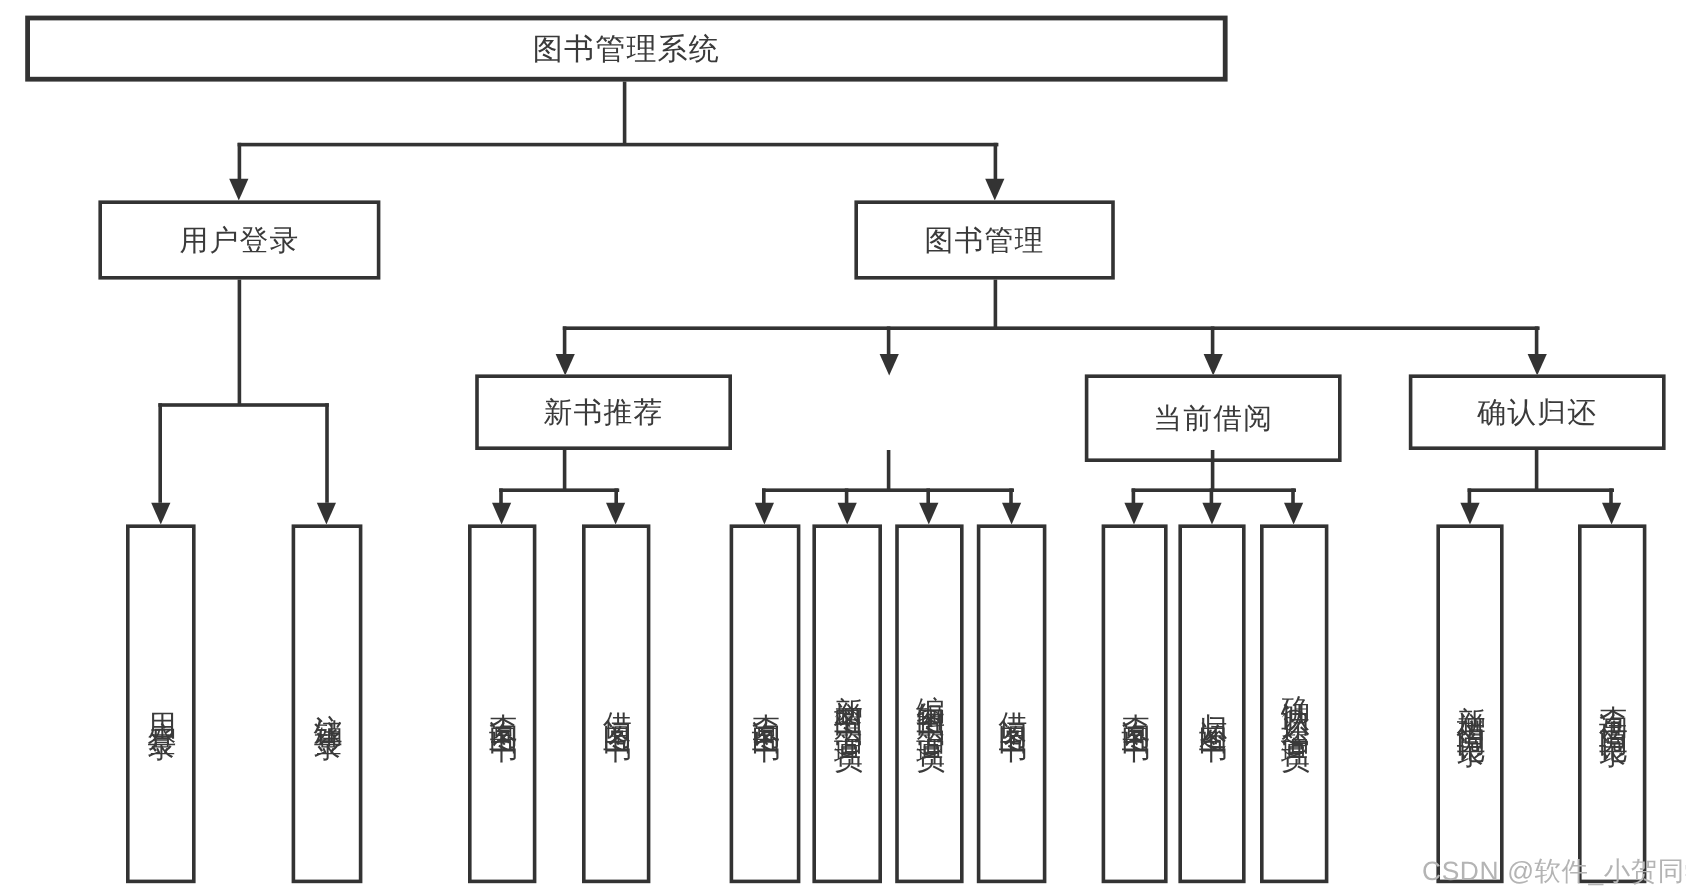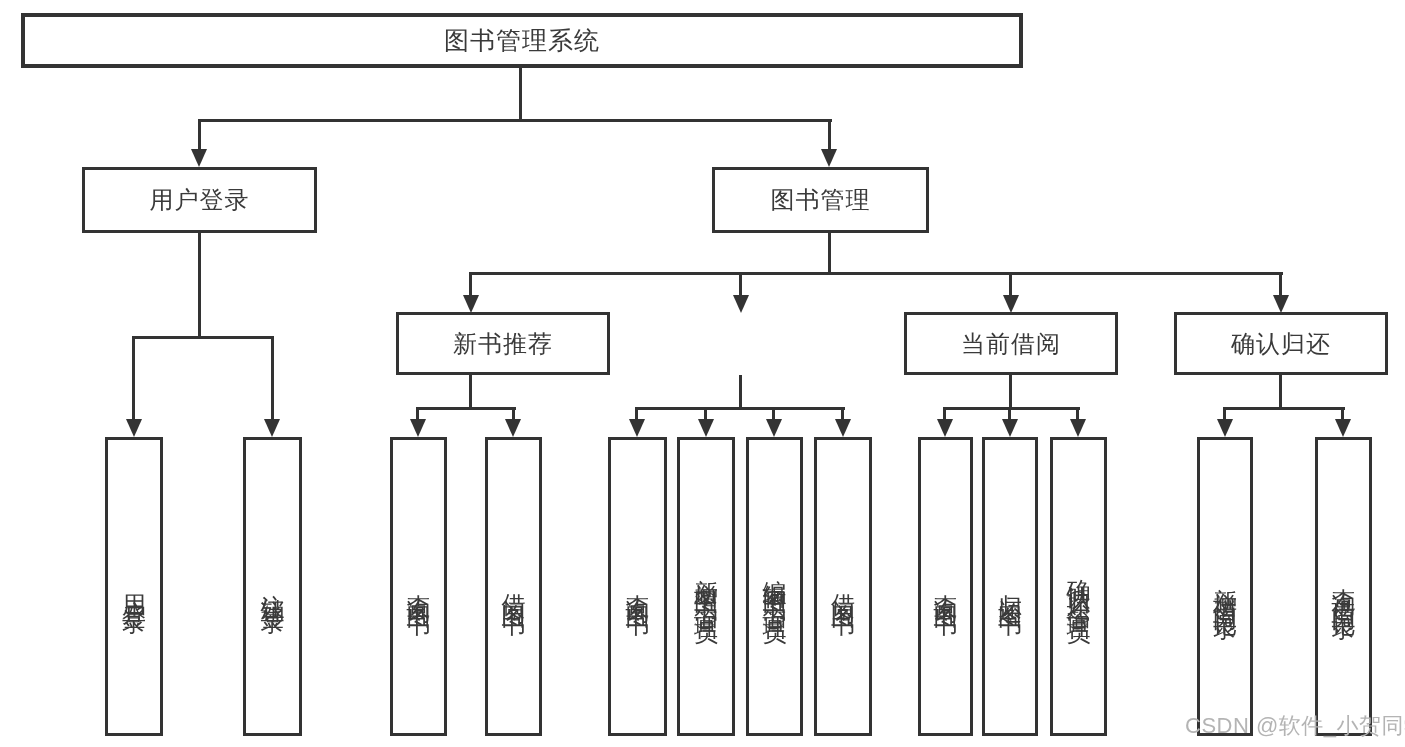--- a/index.html
+++ b/index.html
@@ -66,21 +66,21 @@
   <div class="vl" style="left:469px;  top:272px; height:23px;"></div>
   <div class="ah" style="left:463px;  top:295px;"></div>
   <div class="vl" style="left:739px;  top:272px; height:23px;"></div>
   <div class="ah" style="left:733px;  top:295px;"></div>
   <div class="vl" style="left:1009px; top:272px; height:23px;"></div>
   <div class="ah" style="left:1003px; top:295px;"></div>
   <div class="vl" style="left:1279px; top:272px; height:23px;"></div>
   <div class="ah" style="left:1273px; top:295px;"></div>
 
   <div class="node" style="left:364px;  top:312px; width:214px; height:63px;margin-left:32px;">新书推荐</div>
-  <div class="node" style="left:904px;  top:312px; width:214px; height:63px;">当前借阅</div>
+  <div class="node" style="left:904px;  top:312px; width:214px; height:73px;">当前借阅</div>
   <div class="node" style="left:1174px; top:312px; width:214px; height:63px;">确认归还</div>
 
   <div class="vl" style="left:469px; top:375px; height:33px;"></div>
   <div class="hl" style="left:416px; top:407px; width:100px;"></div>
   <div class="vl" style="left:416px; top:407px; height:13px;"></div>
   <div class="ah" style="left:410px; top:419px;"></div>
   <div class="vl" style="left:512px; top:407px; height:13px;"></div>
   <div class="ah" style="left:505px; top:419px;"></div>
 
   <div class="vl" style="left:739px; top:375px; height:33px;"></div>

